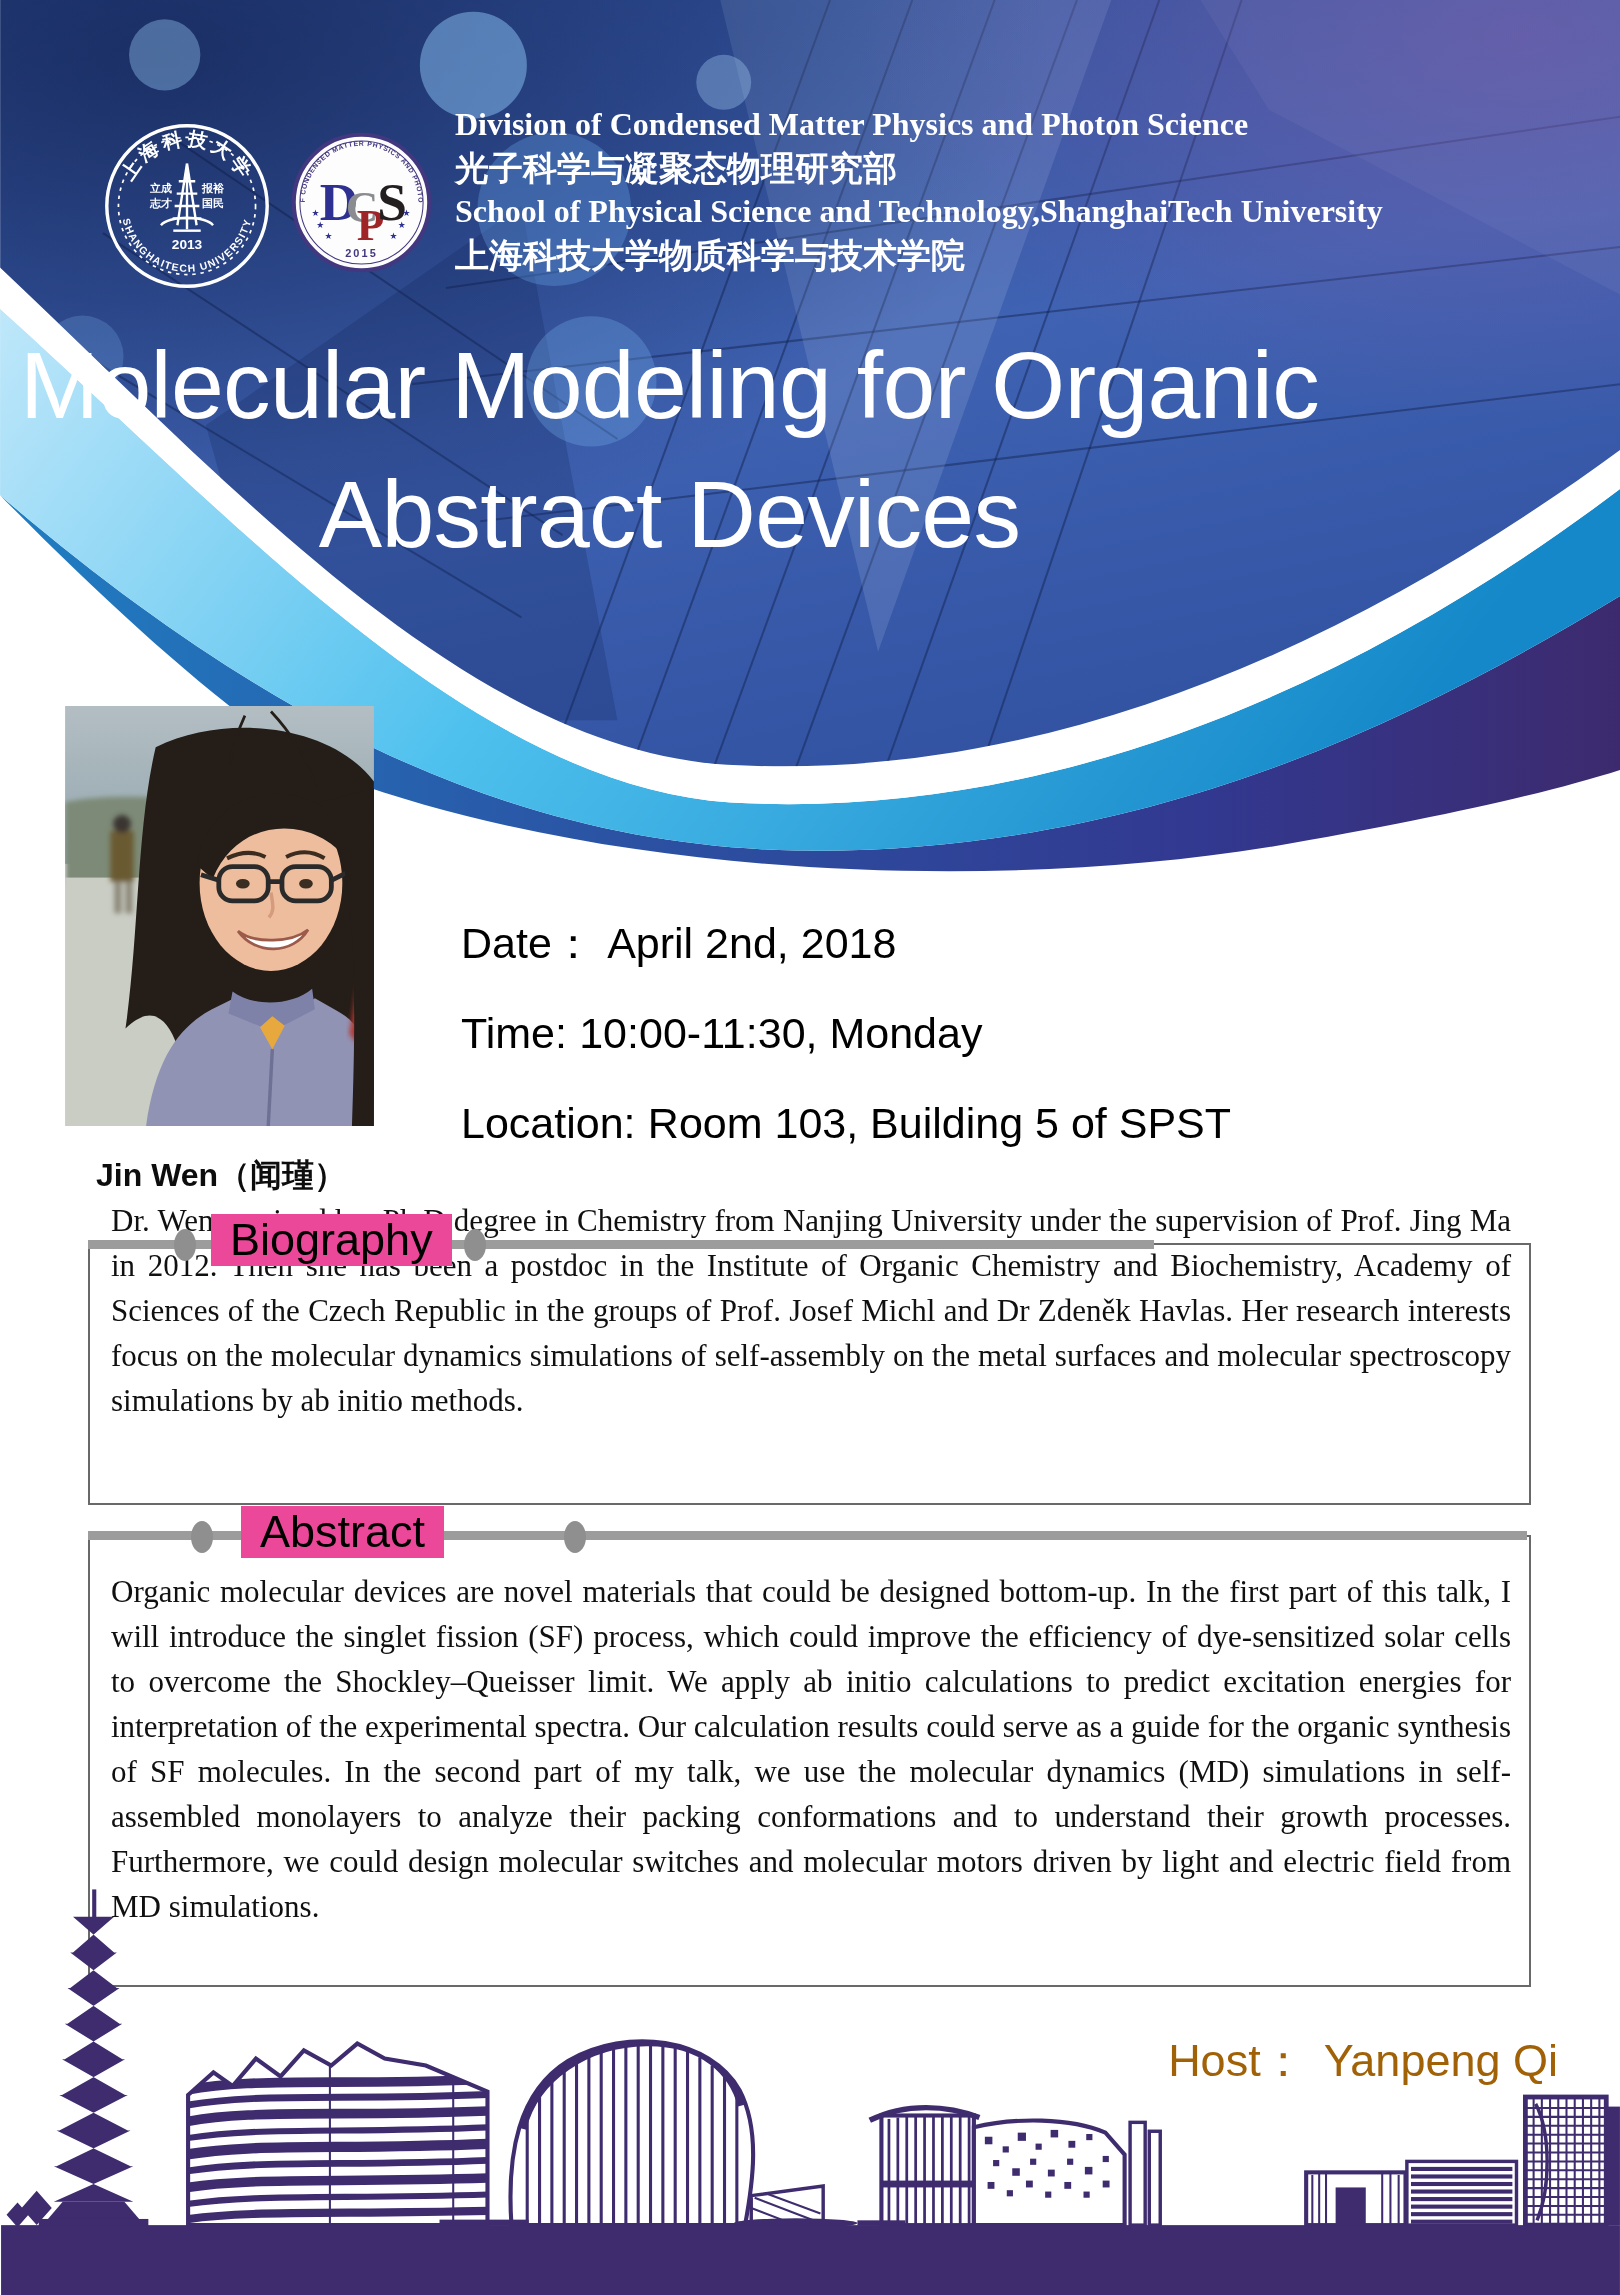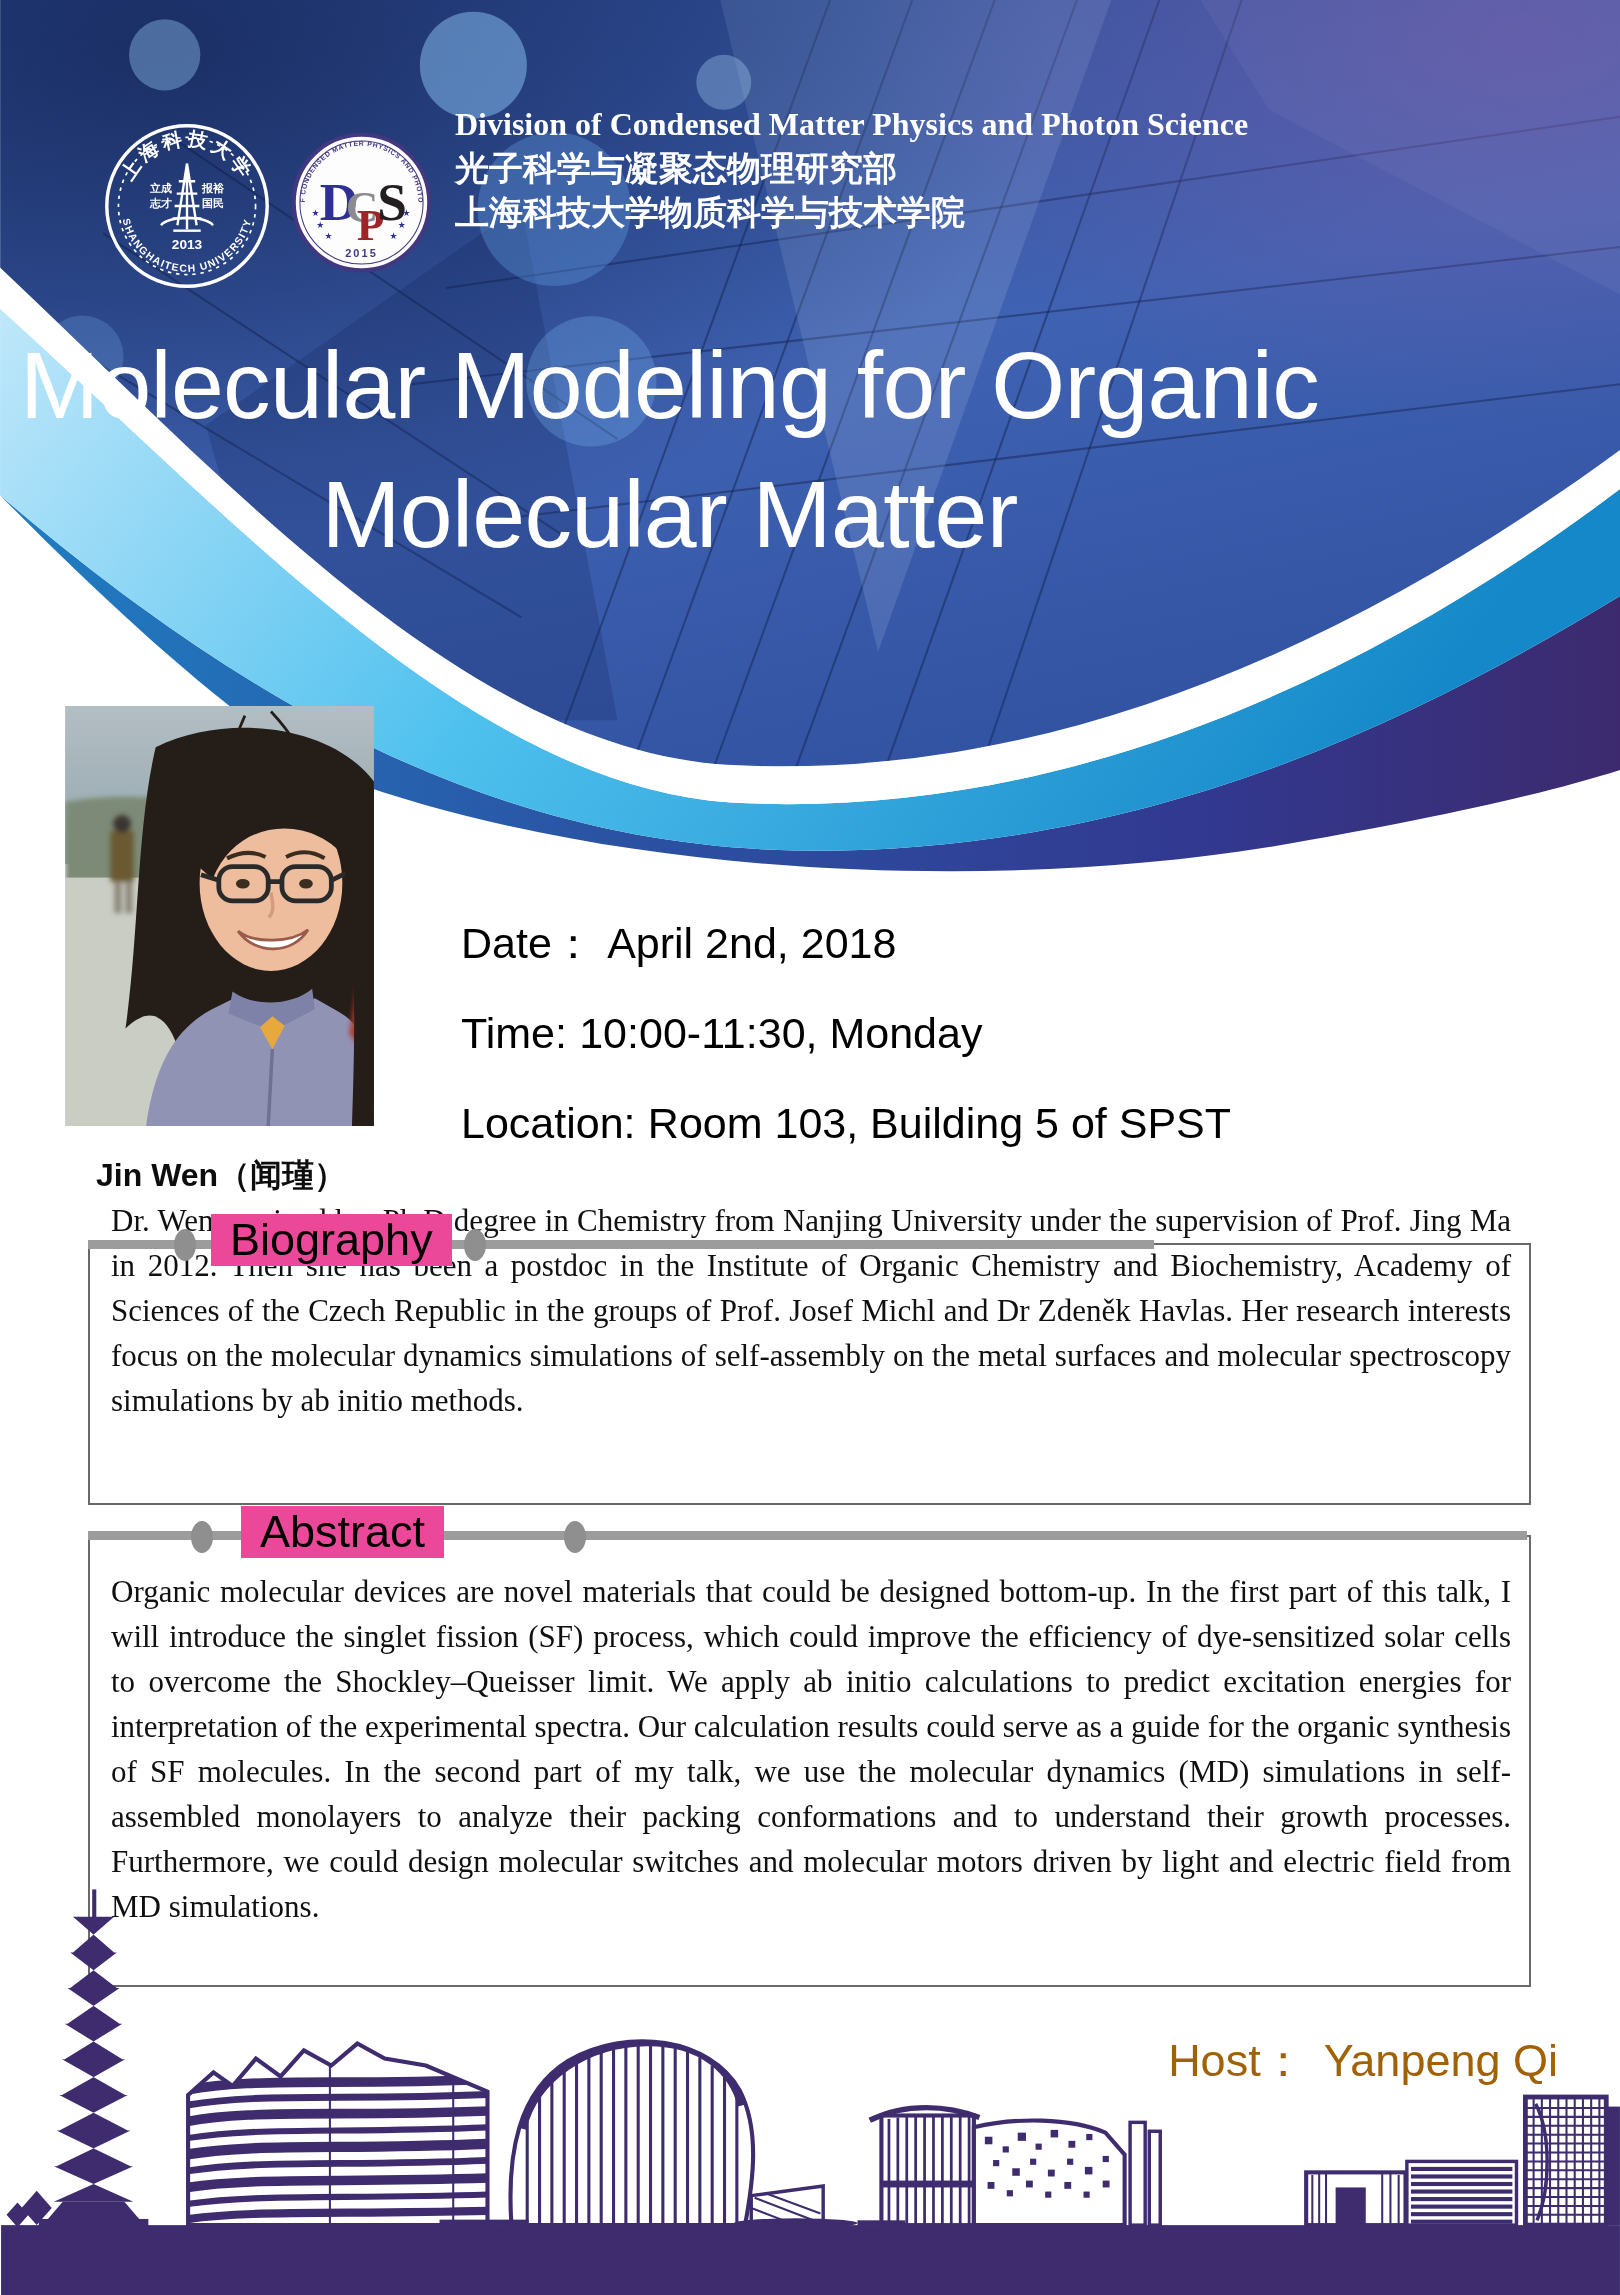--- a/index.html
+++ b/index.html
@@ -168,26 +168,27 @@
       <text x="163" y="122">★</text>
         <text x="156" y="140">★</text>
         <text x="144" y="156">★</text>
     </g>
     <text x="103" y="182" text-anchor="middle" font-size="16" font-weight="bold" fill="#43387f" letter-spacing="3">2015</text>
   </svg>
 
   <div class="org-block">
     <div class="org-en">Division of Condensed Matter Physics and Photon Science</div>
     <div class="org-zh">光子科学与凝聚态物理研究部</div>
+    <div class="org-en">School of Physical Science and Technology,ShanghaiTech University</div>
     <div class="org-zh">上海科技大学物质科学与技术学院</div>
   </div>
 
   <div class="main-title">
     <div>Molecular Modeling for Organic</div>
-    <div>Molecular Matter</div>
+    <div>Abstract Devices</div>
   </div>
 
   <svg class="photo" viewBox="0 0 450 612">
     <defs>
       <filter id="blur1">
           <feGaussianBlur stdDeviation="4"></feGaussianBlur>
         </filter>
       <linearGradient id="skyG" x1="0" y1="0" x2="0" y2="1">
         <stop offset="0" stop-color="#b3bec3"></stop>
           <stop offset="1" stop-color="#93a7ae"></stop>

